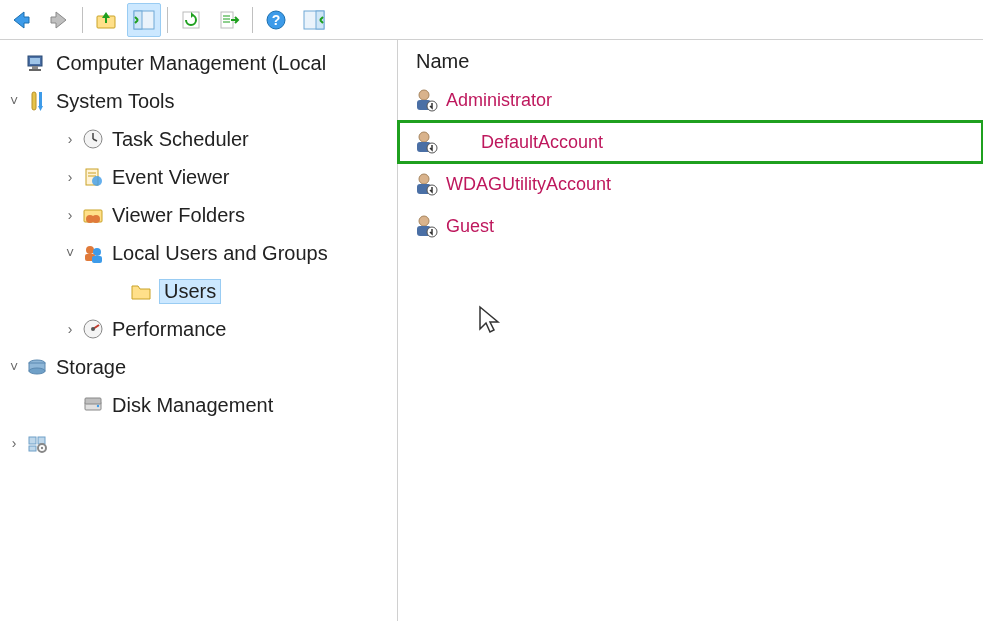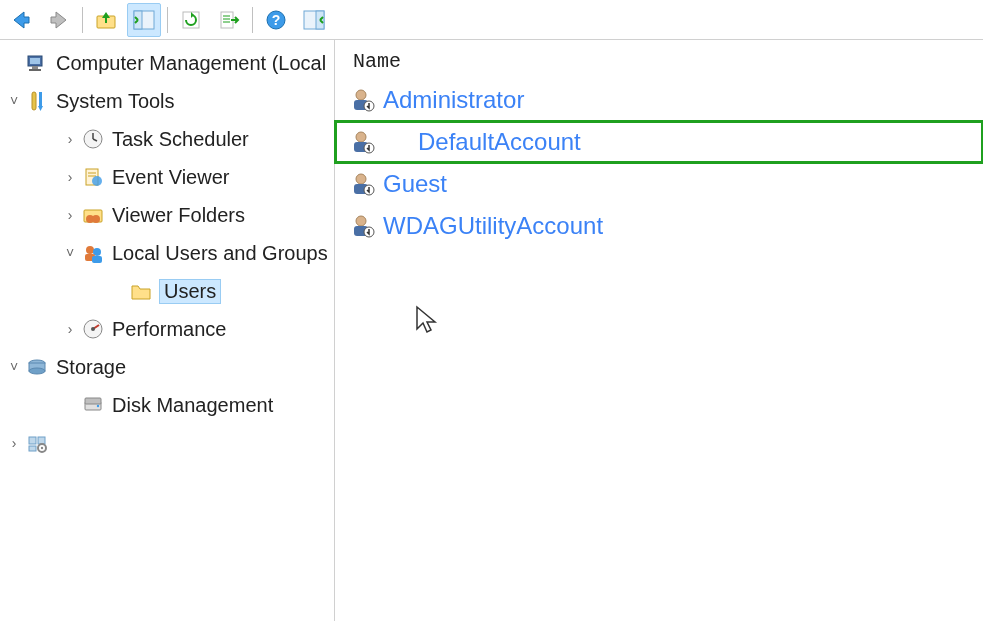--- a/index.html
+++ b/index.html
@@ -38,21 +38,21 @@
     }
     .tb-btn.selected {
       background: #cce8ff;
       border: 1px solid #99ccf3;
     }
     .main {
       display: flex;
       height: calc(100% - 40px);
     }
     .tree-pane {
-      width: 335px;
+      width: 398px;
       border-right: 1px solid #d0d0d0;
       padding: 4px 0;
       overflow: auto;
     }
     .list-pane {
       flex: 1;
       padding: 4px 0;
       position: relative;
     }
     .tree-row {
@@ -89,40 +89,39 @@
     }
     .indent-0 { padding-left: 4px; }
     .indent-2 { padding-left: 60px; }
     .indent-3 { padding-left: 100px; margin-left: 8px; }
 
     .list-header {
       padding: 6px 18px;
       font-size: 20px;
       color: #222;
       border-bottom: 0;
-      font-family: Liberation Mono, monospace;
     }
     .list-row {
       display: flex;
       align-items: center;
       height: 42px;
       padding: 0 14px;
       cursor: pointer;
     }
     .list-row .icon {
       width: 28px;
       height: 28px;
       margin-right: 6px;
       display: flex;
       align-items: center;
       justify-content: center;
     }
     .list-row .label {
-      font-size: 24px;
-      color: #3b82f6;
+      font-size: 18px;
+      color: #be185d;
     }
     .list-row.highlighted {
       outline: 3px solid #1fa01f;
       outline-offset: -2px;
       gap: 35px;
     }
     .cursor-pointer {
       position: absolute;
       left: 80px;
       top: 265px;
@@ -380,33 +379,33 @@
 
     <div class="list-row">
       <span class="icon">
         <svg width="24" height="24">
             <circle cx="10" cy="7" r="5" fill="#d9b38c" stroke="#a8865f"></circle>
             <rect x="3" y="12" width="14" height="10" rx="3" fill="#4a6fa5"></rect>
             <circle cx="18" cy="18" r="5" fill="#fff" stroke="#555"></circle>
             <path d="M16 18 L18 20 L18 15" fill="none" stroke="#333" stroke-width="1.5"></path>
           </svg>
       </span>
-      <span class="label">Guest</span>
+      <span class="label">WDAGUtilityAccount</span>
     </div>
 
     <div class="list-row">
       <span class="icon">
         <svg width="24" height="24">
             <circle cx="10" cy="7" r="5" fill="#d9b38c" stroke="#a8865f"></circle>
             <rect x="3" y="12" width="14" height="10" rx="3" fill="#4a6fa5"></rect>
             <circle cx="18" cy="18" r="5" fill="#fff" stroke="#555"></circle>
             <path d="M16 18 L18 20 L18 15" fill="none" stroke="#333" stroke-width="1.5"></path>
           </svg>
       </span>
-      <span class="label">WDAGUtilityAccount</span>
+      <span class="label">Guest</span>
     </div>
 
     <div class="cursor-pointer">
       <svg width="24" height="30">
           <path d="M2 2 L2 24 L8 18 L12 27 L16 25 L12 17 L20 17 Z" fill="#fff" stroke="#333" stroke-width="1.5"></path>
         </svg>
     </div>
   </div>
 
 </div>

